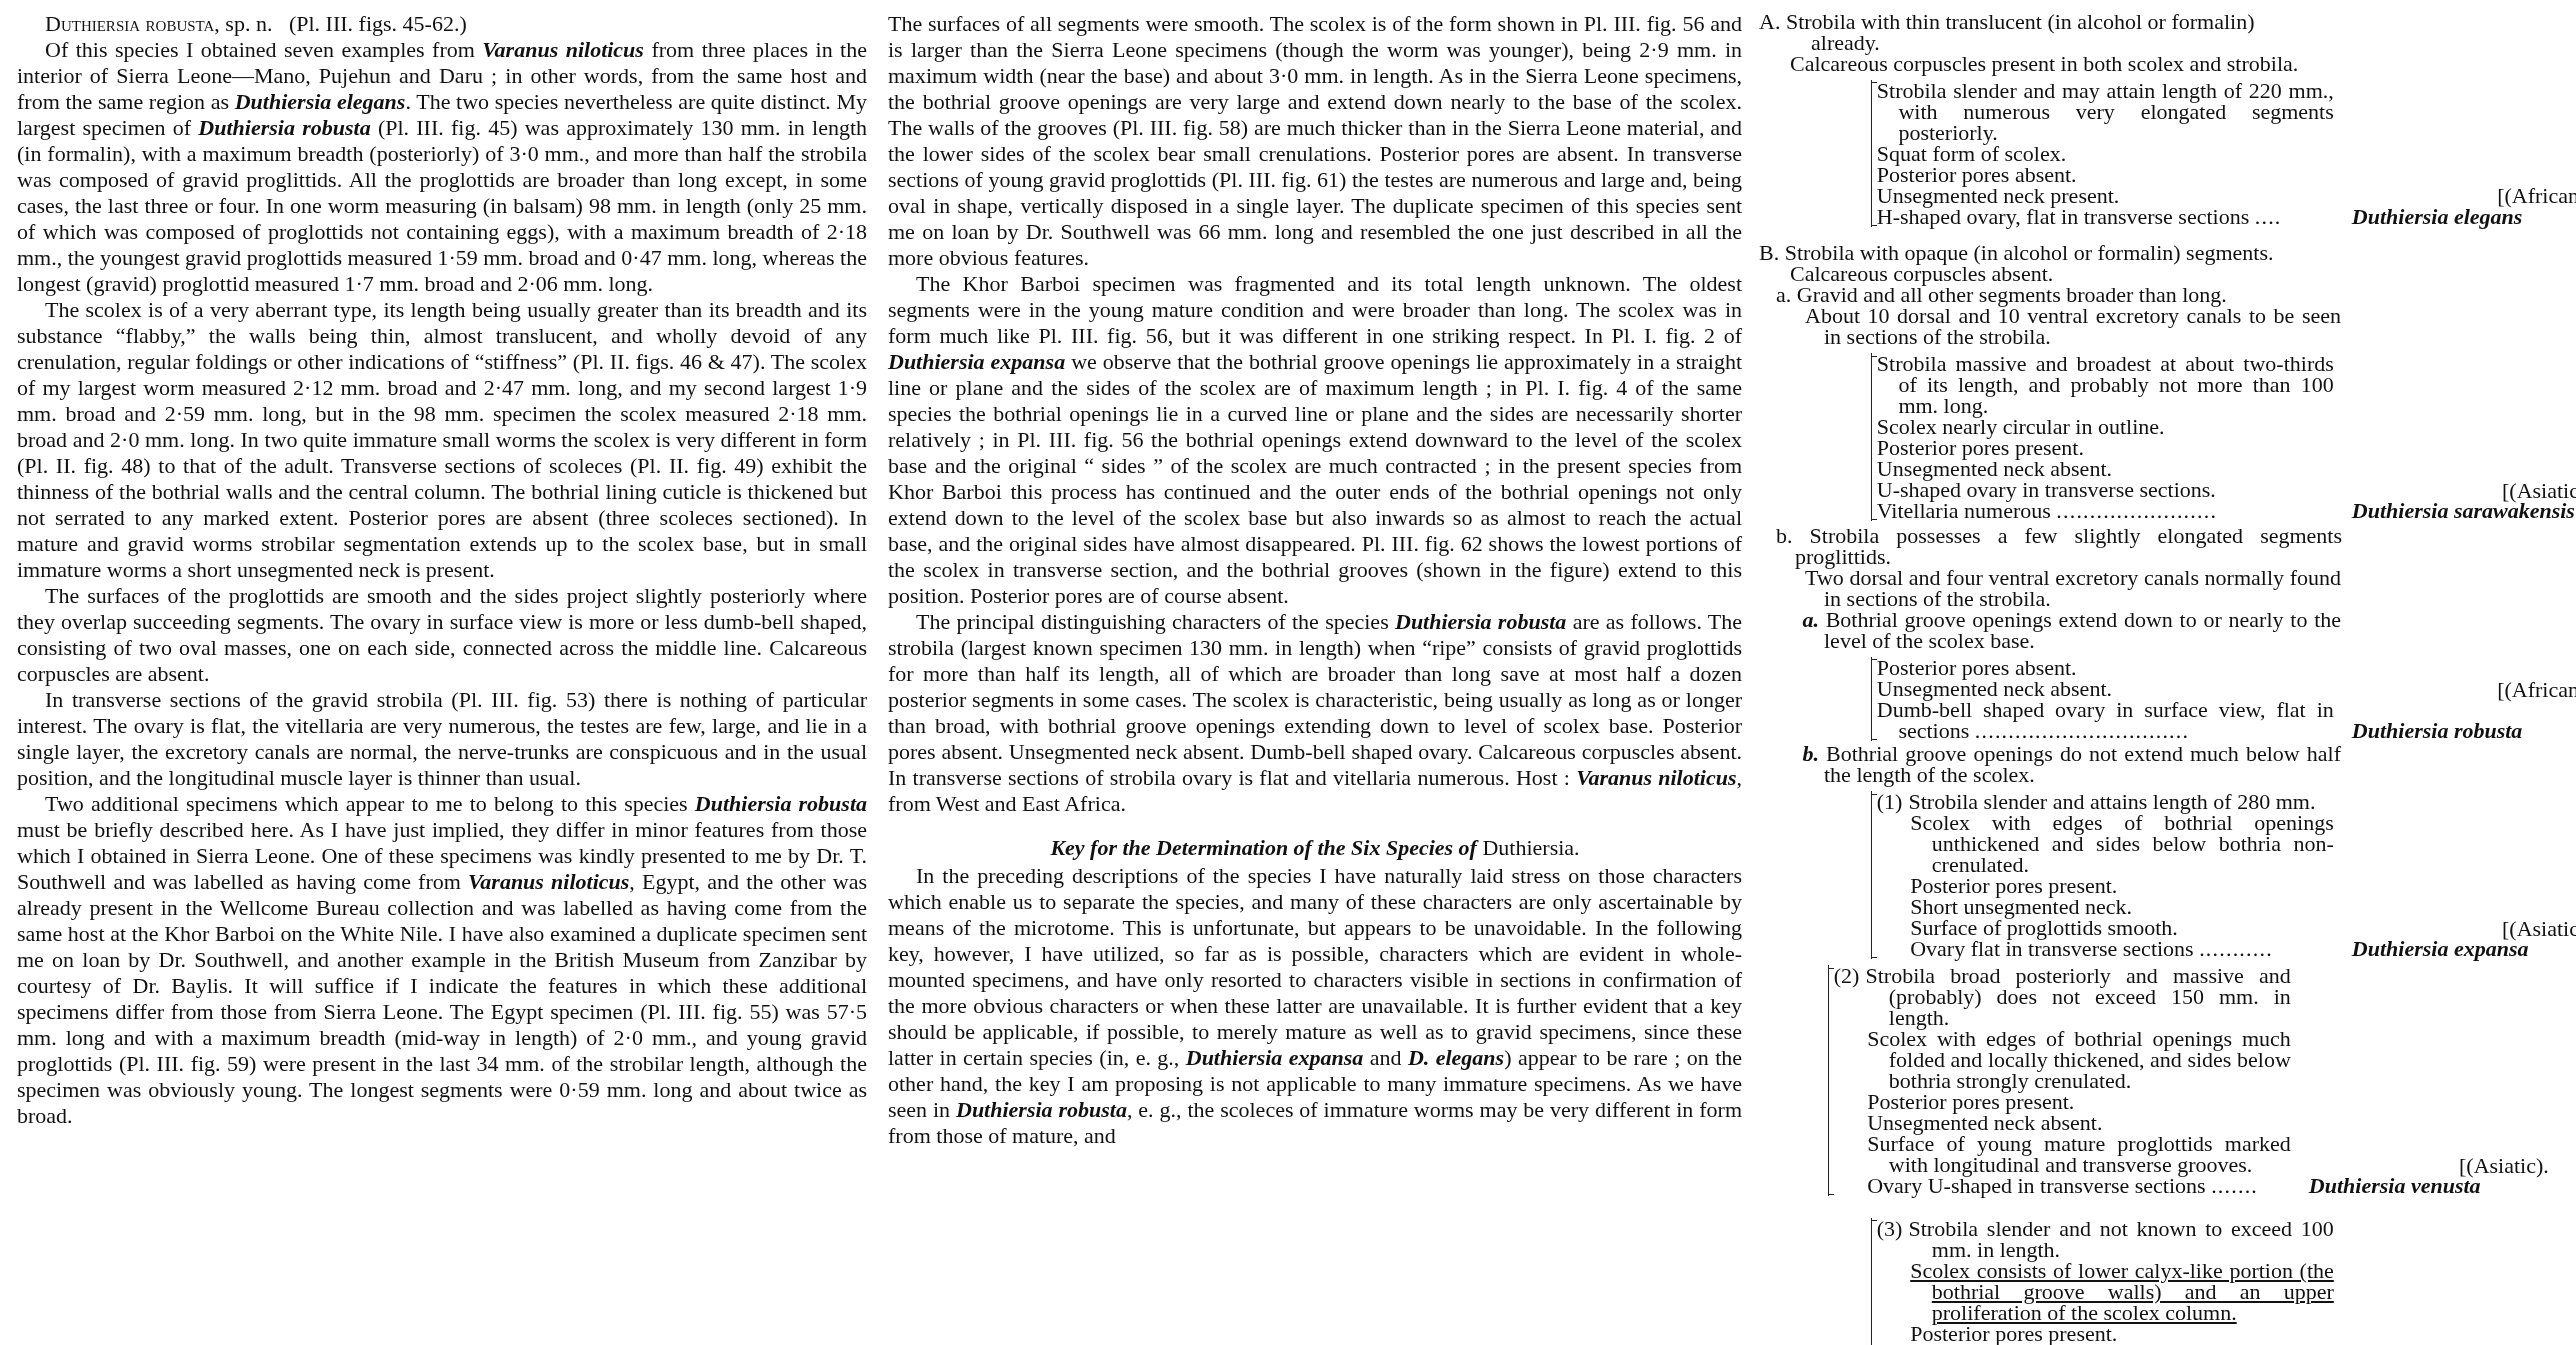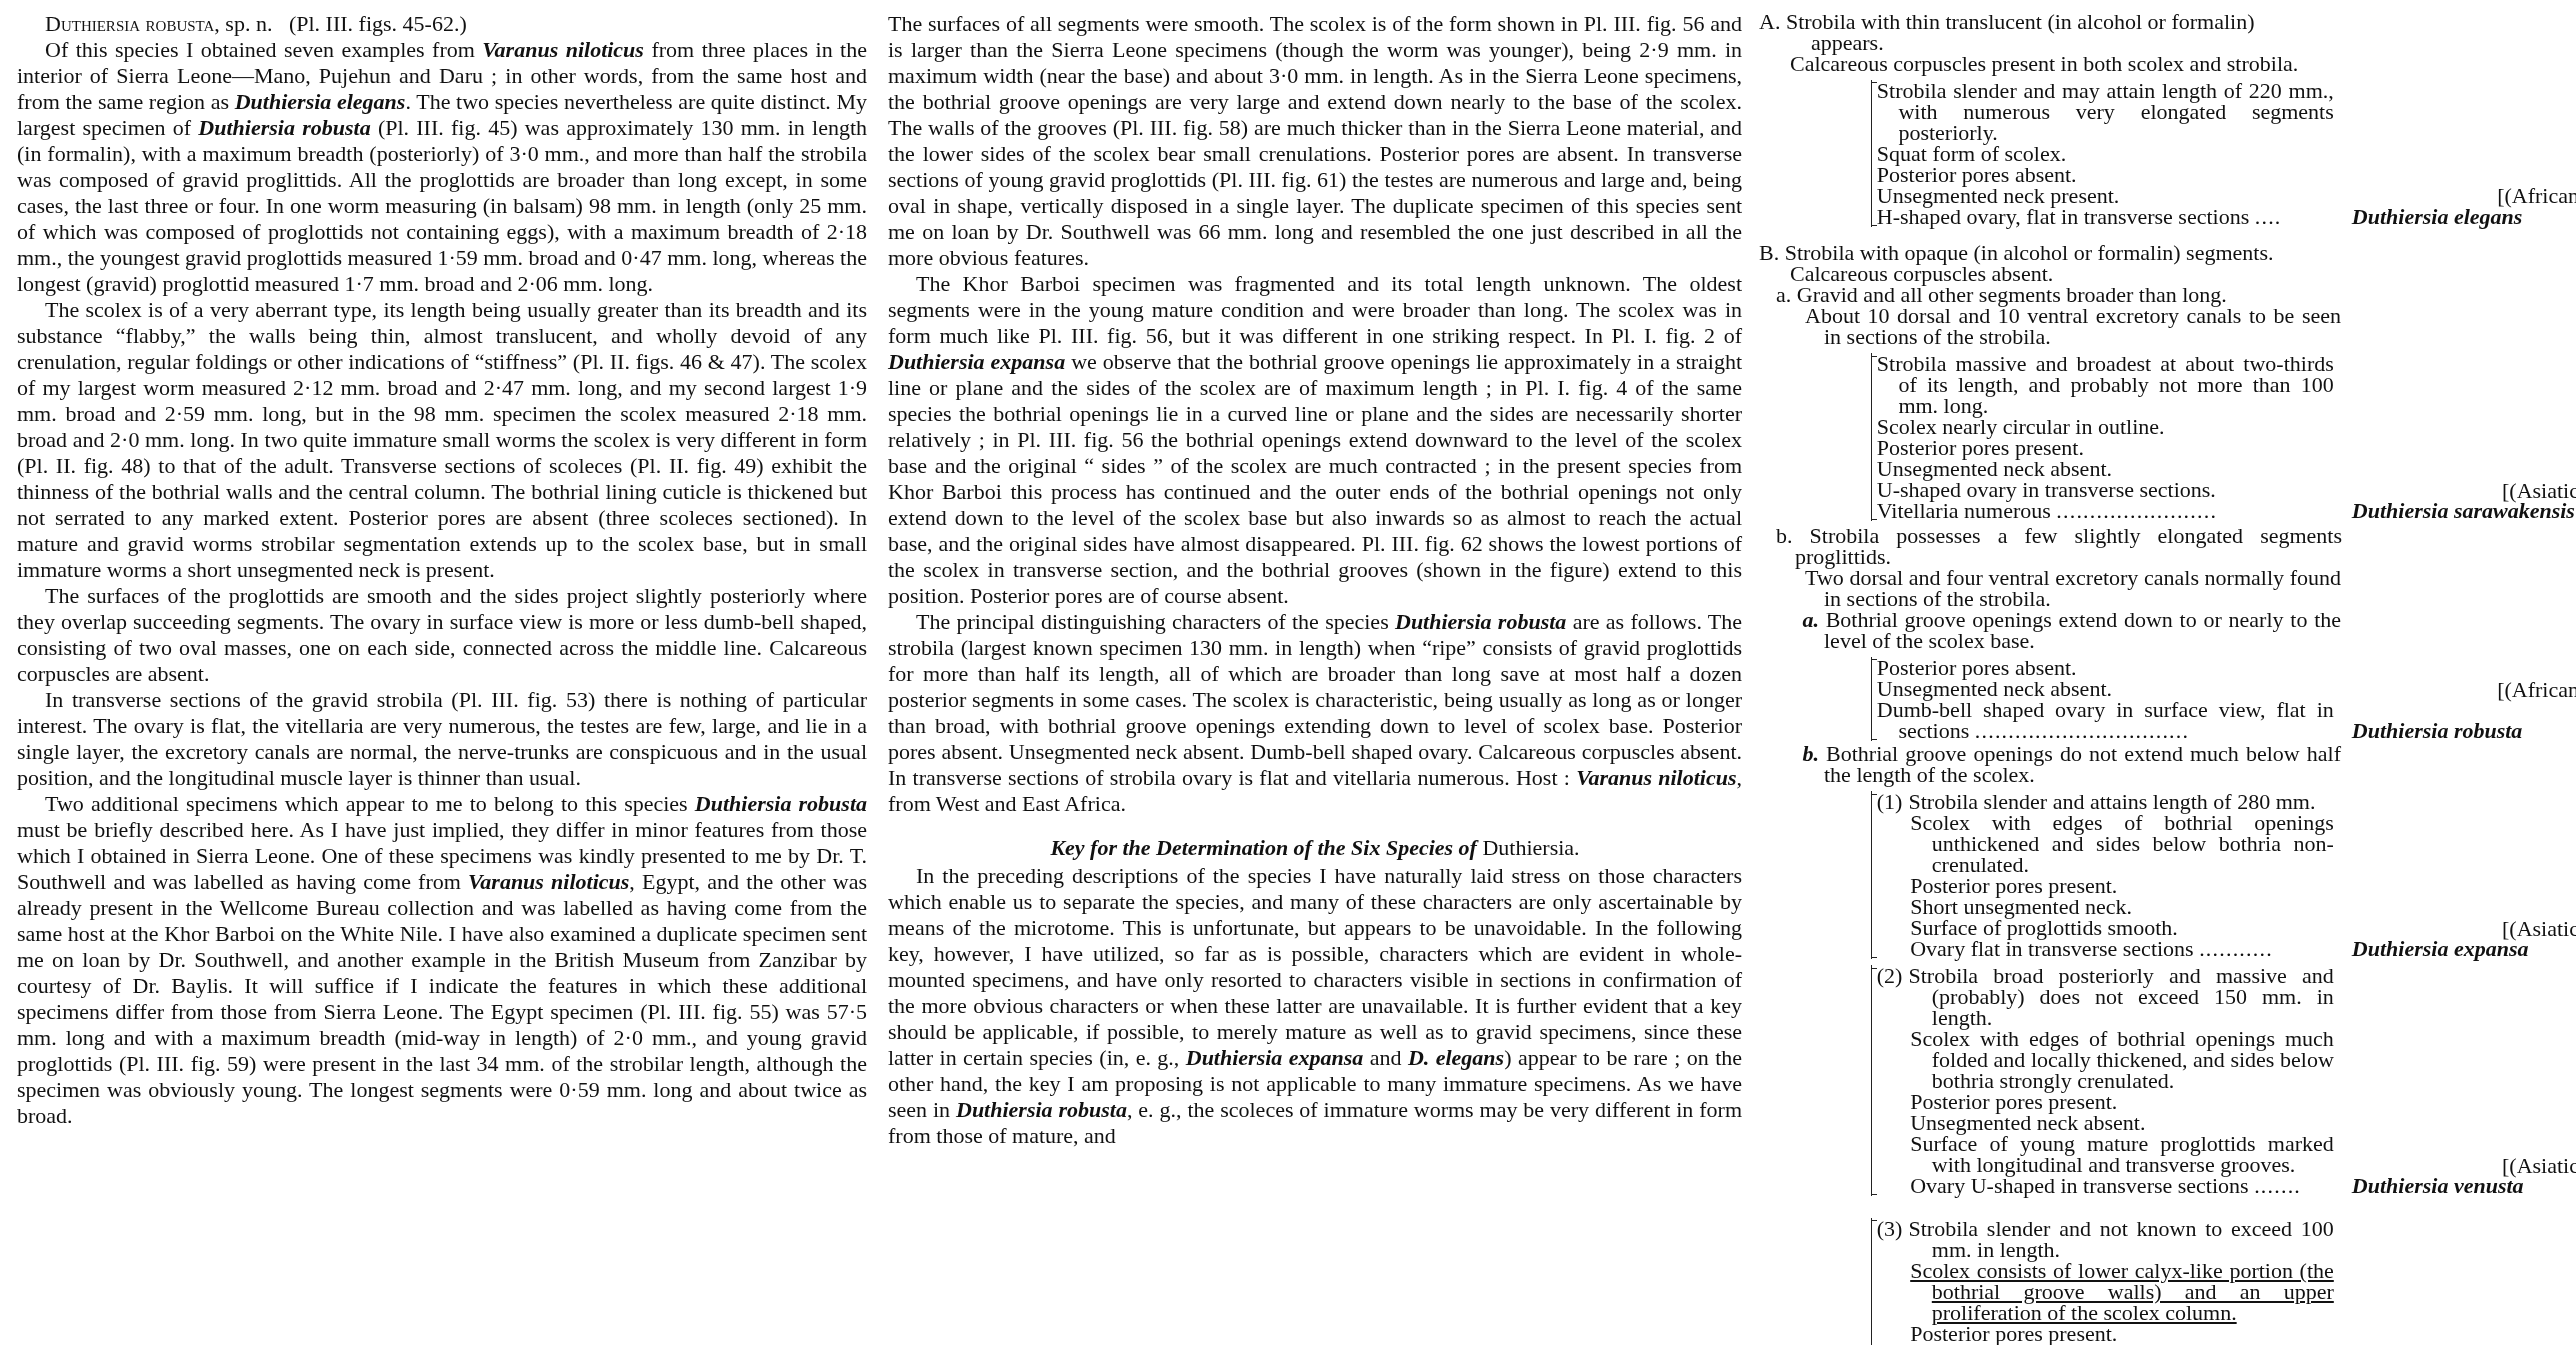--- a/index.html
+++ b/index.html
@@ -48,21 +48,21 @@
   </p>
   <div>
       <p><span>In the preceding descriptions of the species I have naturally laid stress on those characters which enable us to separate the species, and many of these characters are only ascertainable by means of the microtome. This is unfortunate, but appears to be unavoidable. In the following key, however, I have utilized, so far as is possible, characters which are evident in whole-mounted specimens, and have only resorted to characters visible in sections in confirmation of the more obvious characters or when these latter are unavailable. It is further evident that a key should be applicable, if possible, to merely mature as well as to gravid specimens, since these latter in certain species (in, e. g., </span><i>Duthiersia expansa</i><span> and </span><i>D. elegans</i><span>) appear to be rare ; on the other hand, the key I am proposing is not applicable to many immature specimens. As we have seen in </span><i>Duthiersia robusta</i><span>, e. g., the scoleces of immature worms may be very different in form from those of mature, and</span></p>
     </div>
 </div>
 
 <div id="col3" class="col">
 
   <div style="text-align:left;">
     <div><span>A.</span> <span>Strobila with thin translucent (in alcohol or formalin)</span></div>
-    <div style="padding-left:52px">appears.</div>
+    <div style="padding-left:52px">already.</div>
     <div style="padding-left:31px">Calcareous corpuscles present in both scolex and strobila.</div>
   </div>
   <div class="group" style="margin-top: 6px; margin-left: 112px; width: 457px; position: relative;">
       <div class="gitem"><span>Strobila slender and may attain length of 220 mm., with numerous very elongated segments posteriorly.</span></div>
       <div class="gitem"><span>Squat form of scolex.</span></div>
       <div class="gitem"><span>Posterior pores absent.</span></div>
       <div class="gitem"><span>Unsegmented neck present.</span></div>
       <div class="gitem" style="position: relative;"><span>H-shaped ovary, flat in transverse sections</span> <span class="lead">....</span><span style="position: absolute; right: -258px; top: -20.4px; text-indent: 0px; white-space: nowrap;">[(African).</span><i style="position: absolute; left: 475px; bottom: 0px; text-indent: 0px; white-space: nowrap;">Duthiersia elegans</i></div>
     </div>
 
@@ -96,21 +96,21 @@
 
   <div>
       <div class="group" style="margin-left: 112px; width: 457px; margin-top: 6px; position: relative;">
         <div class="gitem" style="padding-left: 55px; text-indent: -55px;"><span style="margin-right: 6px;">(1)</span><span>Strobila slender and attains length of 280 mm.</span></div>
         <div class="gitem" style="padding-left: 55px; text-indent: -21.6px;"><span>Scolex with edges of bothrial openings unthickened and sides below bothria non-crenulated.</span></div>
         <div class="gitem" style="padding-left: 55px; text-indent: -21.6px;"><span>Posterior pores present.</span></div>
         <div class="gitem" style="padding-left: 55px; text-indent: -21.6px;"><span>Short unsegmented neck.</span></div>
         <div class="gitem" style="padding-left: 55px; text-indent: -21.6px;"><span>Surface of proglottids smooth.</span></div>
         <div class="gitem" style="padding-left: 55px; text-indent: -21.6px; position: relative;"><span>Ovary flat in transverse sections</span> <span class="lead">...........</span><span style="position: absolute; right: -258px; top: -20.4px; text-indent: 0px; white-space: nowrap;">[(Asiatic).</span><i style="position: absolute; left: 475px; bottom: 0px; text-indent: 0px; white-space: nowrap;">Duthiersia expansa</i></div>
       </div>
-      <div class="group" style="margin-left: 112px; width: 457px; margin-top: 6px; position: relative;">
+      <div class="group" style="margin-left: 69px; width: 457px; margin-top: 6px; position: relative;">
         <div class="gitem" style="padding-left: 55px; text-indent: -55px;"><span style="margin-right: 6px;">(2)</span><span>Strobila broad posteriorly and massive and (probably) does not exceed 150 mm. in length.</span></div>
         <div class="gitem" style="padding-left: 55px; text-indent: -21.6px;"><span>Scolex with edges of bothrial openings much folded and locally thickened, and sides below bothria strongly crenulated.</span></div>
         <div class="gitem" style="padding-left: 55px; text-indent: -21.6px;"><span>Posterior pores present.</span></div>
         <div class="gitem" style="padding-left: 55px; text-indent: -21.6px;"><span>Unsegmented neck absent.</span></div>
         <div class="gitem" style="padding-left: 55px; text-indent: -21.6px;"><span>Surface of young mature proglottids marked with longitudinal and transverse grooves.</span></div>
         <div class="gitem" style="padding-left: 55px; text-indent: -21.6px; position: relative;"><span>Ovary U-shaped in transverse sections</span> <span class="lead">.......</span><span style="position: absolute; right: -258px; top: -20.4px; text-indent: 0px; white-space: nowrap;">[(Asiatic).</span><i style="position: absolute; left: 475px; bottom: 0px; text-indent: 0px; white-space: nowrap;">Duthiersia venusta</i></div>
       </div>
       <div class="group" style="margin-left: 112px; width: 457px; margin-top: 21.6px; position: relative;">
         <div class="gitem" style="padding-left: 55px; text-indent: -55px;"><span style="margin-right: 6px;">(3)</span><span>Strobila slender and not known to exceed 100 mm. in length.</span></div>
         <div class="gitem" style="padding-left: 55px; text-indent: -21.6px; text-decoration: underline;"><span>Scolex consists of lower calyx-like portion (the bothrial groove walls) and an upper proliferation of the scolex column.</span></div>

